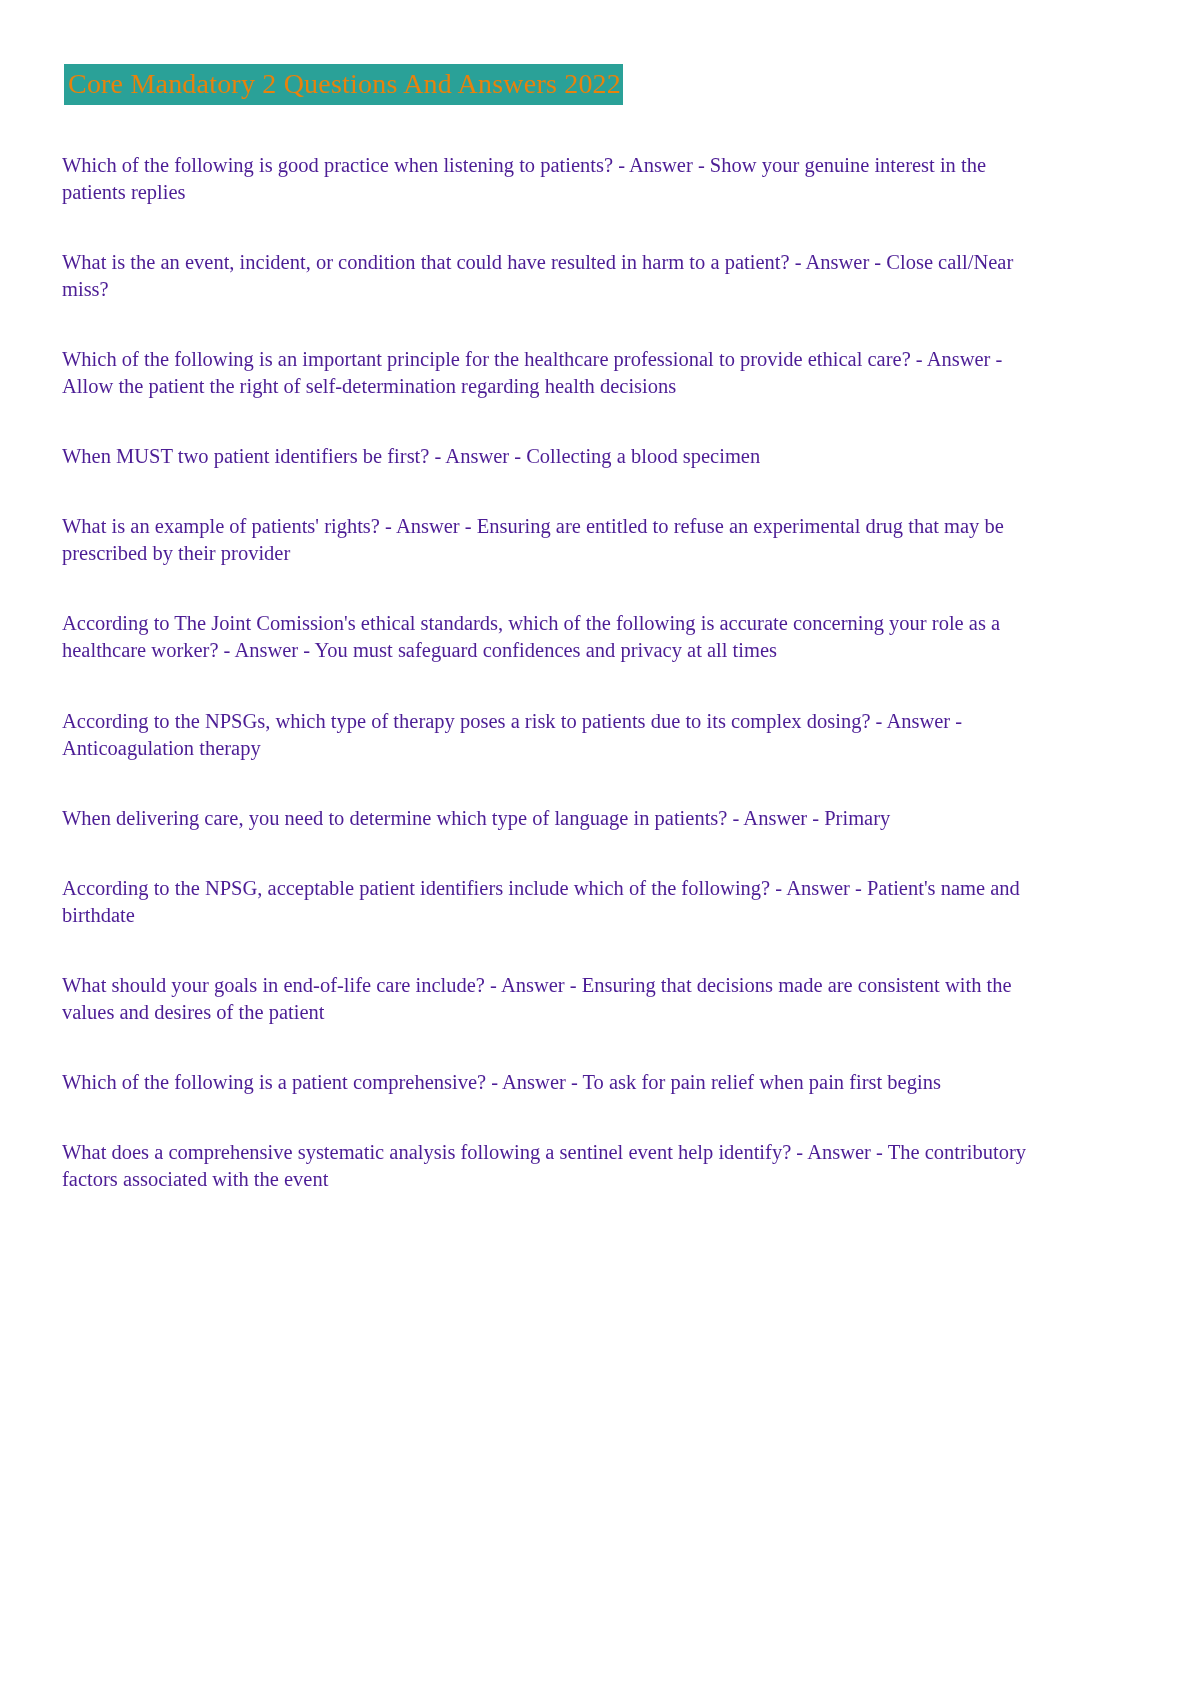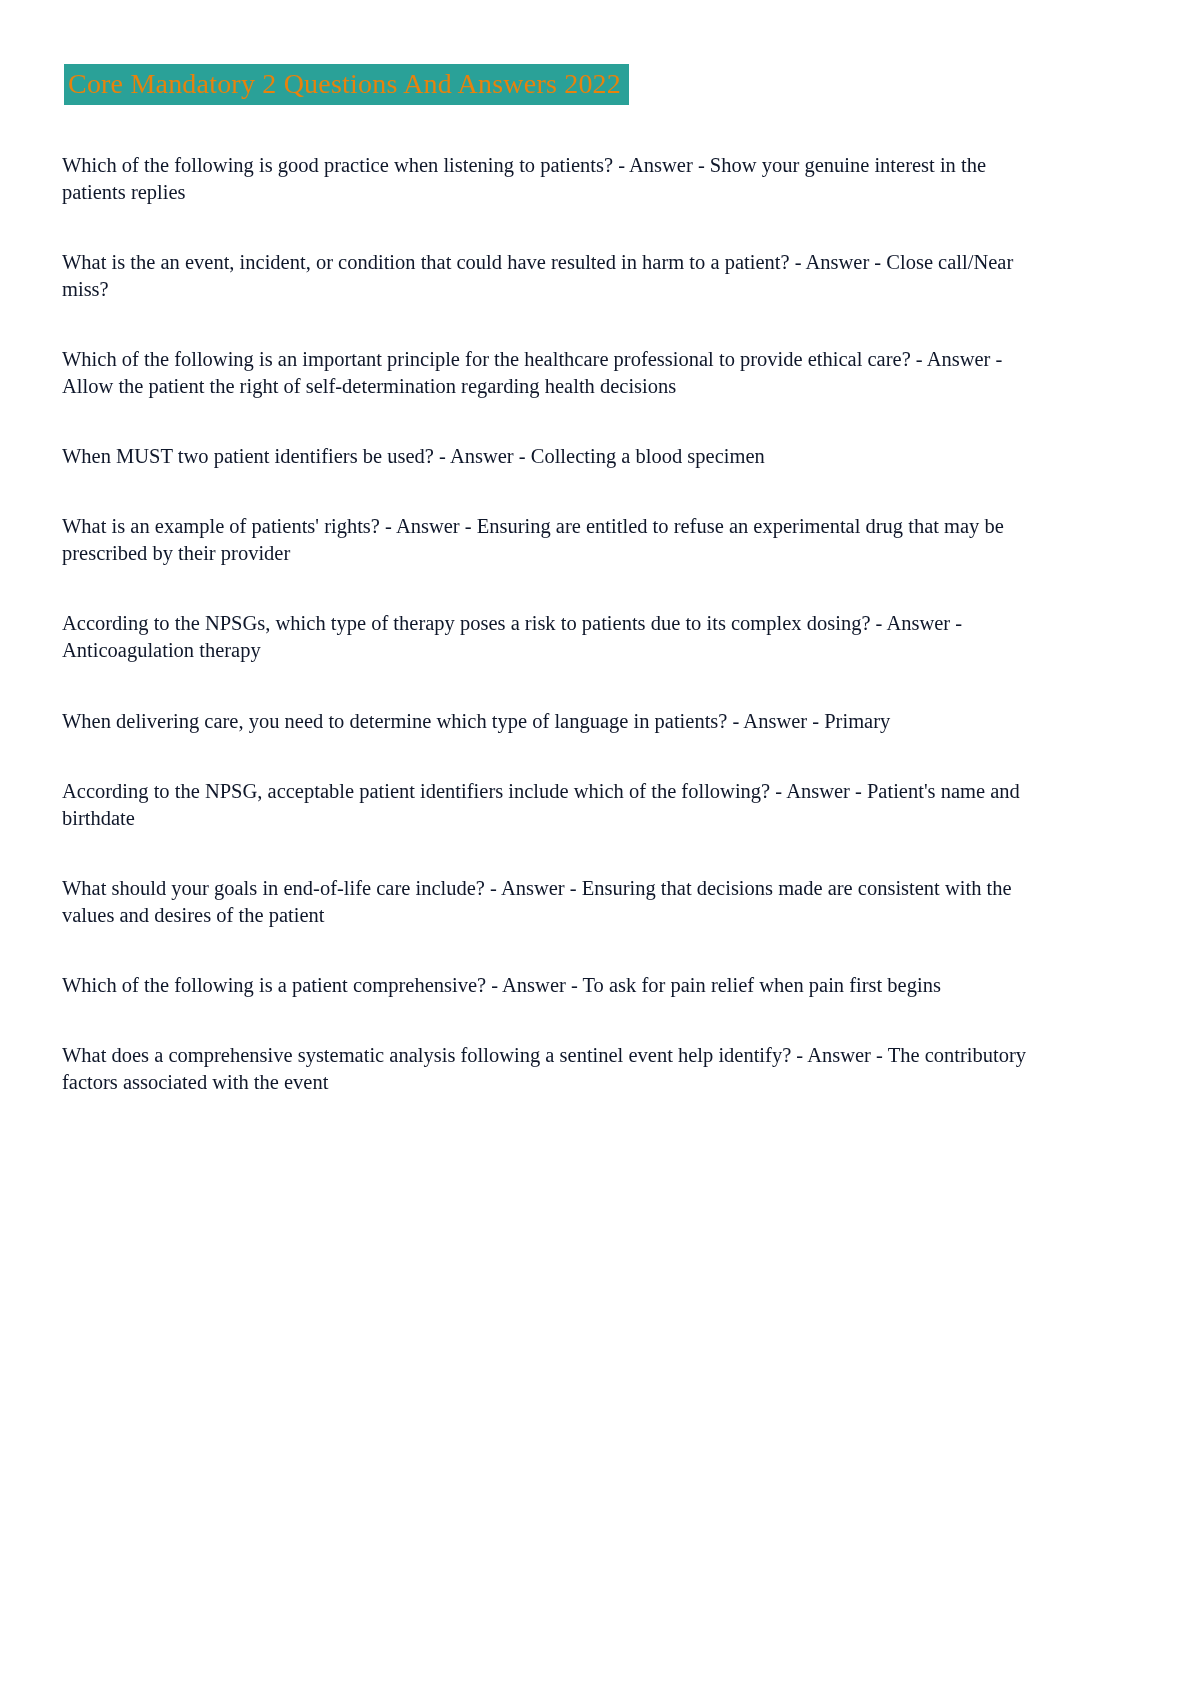--- a/index.html
+++ b/index.html
@@ -27,56 +27,57 @@
     left: 64px;
     top: 64px;
   }
   .doc-title {
     display: inline-block;
     background: #2aa198;
     color: #e8820c;
     font-family: "Liberation Serif", serif;
     font-size: 28px;
     line-height: 1.25;
-    padding: 2px 8px 4px 4px;
+    padding: 2px 2px 4px 4px;
     letter-spacing: 0.2px;
     white-space: nowrap;
   }
   .content {
     position: absolute;
     left: 62px;
     top: 152px;
     width: 980px;
   }
   .qa-item {
     font-size: 20.5px;
     line-height: 1.32;
     text-align: left;
     margin: 0 0 43px 0;
-    color: #0f172a;
+    color: #4c1d95;
   }
   .qa-item:last-child {
     margin-bottom: 16px;
   }
 </style>
 </head>
 <body>
 
 <div class="page">
 
   <div class="doc-title-wrap">
     <span class="doc-title">Core Mandatory 2 Questions And Answers 2022</span>
   </div>
 
   <div class="content">
     <p class="qa-item">Which of the following is good practice when listening to patients? - Answer - Show your genuine interest in the patients replies</p>
     <p class="qa-item">What is the an event, incident, or condition that could have resulted in harm to a patient? - Answer - Close call/Near miss?</p>
     <p class="qa-item">Which of the following is an important principle for the healthcare professional to provide ethical care? - Answer - Allow the patient the right of self-determination regarding health decisions</p>
-    <p class="qa-item">When MUST two patient identifiers be used? - Answer - Collecting a blood specimen</p>
+    <p class="qa-item">When MUST two patient identifiers be first? - Answer - Collecting a blood specimen</p>
     <p class="qa-item">What is an example of patients' rights? - Answer - Ensuring are entitled to refuse an experimental drug that may be prescribed by their provider</p>
+    <p class="qa-item">According to The Joint Comission's ethical standards, which of the following is accurate concerning your role as a healthcare worker? - Answer - You must safeguard confidences and privacy at all times</p>
     <p class="qa-item">According to the NPSGs, which type of therapy poses a risk to patients due to its complex dosing? - Answer - Anticoagulation therapy</p>
     <p class="qa-item">When delivering care, you need to determine which type of language in patients? - Answer - Primary</p>
     <p class="qa-item">According to the NPSG, acceptable patient identifiers include which of the following? - Answer - Patient's name and birthdate</p>
     <p class="qa-item">What should your goals in end-of-life care include? - Answer - Ensuring that decisions made are consistent with the values and desires of the patient</p>
     <p class="qa-item">Which of the following is a patient comprehensive? - Answer - To ask for pain relief when pain first begins</p>
     <p class="qa-item">What does a comprehensive systematic analysis following a sentinel event help identify? - Answer - The contributory factors associated with the event</p>
   </div>
 
 </div>
 

